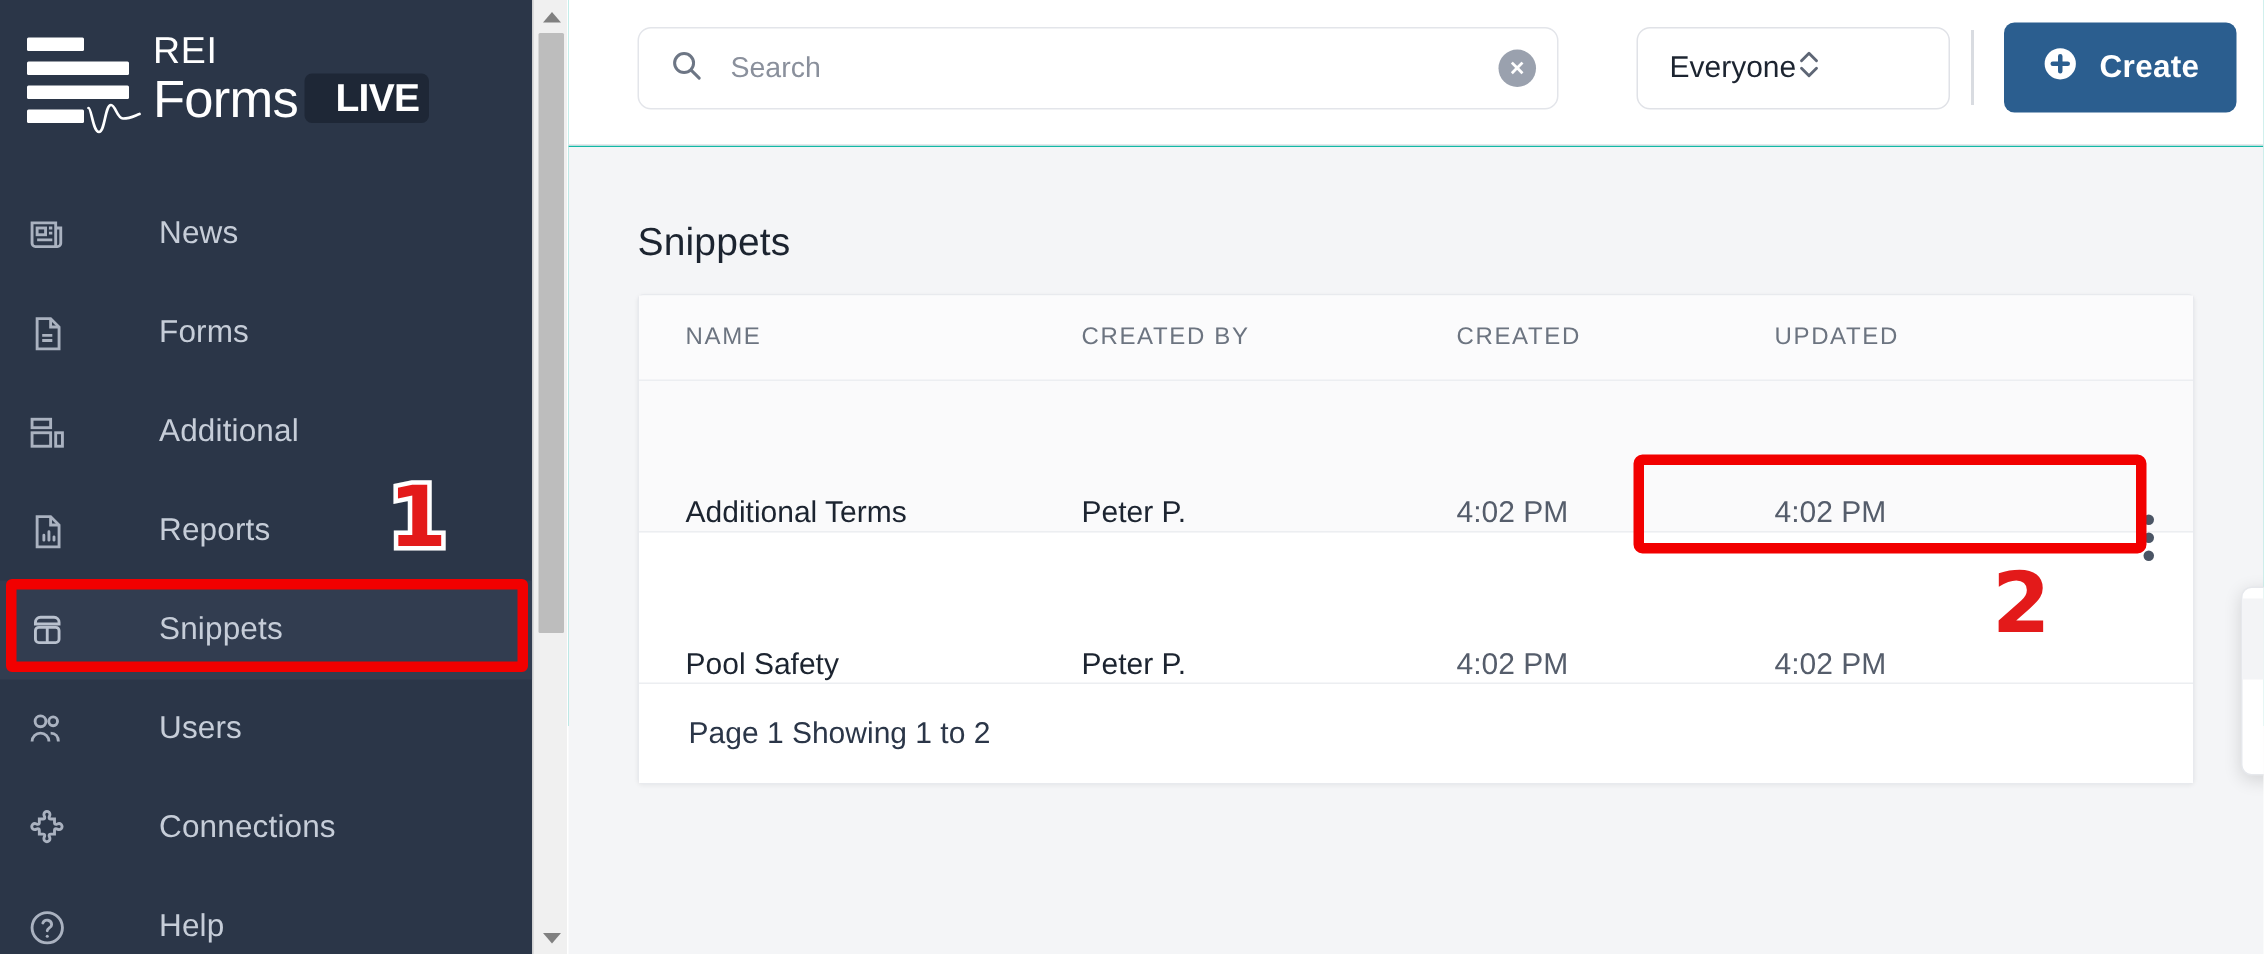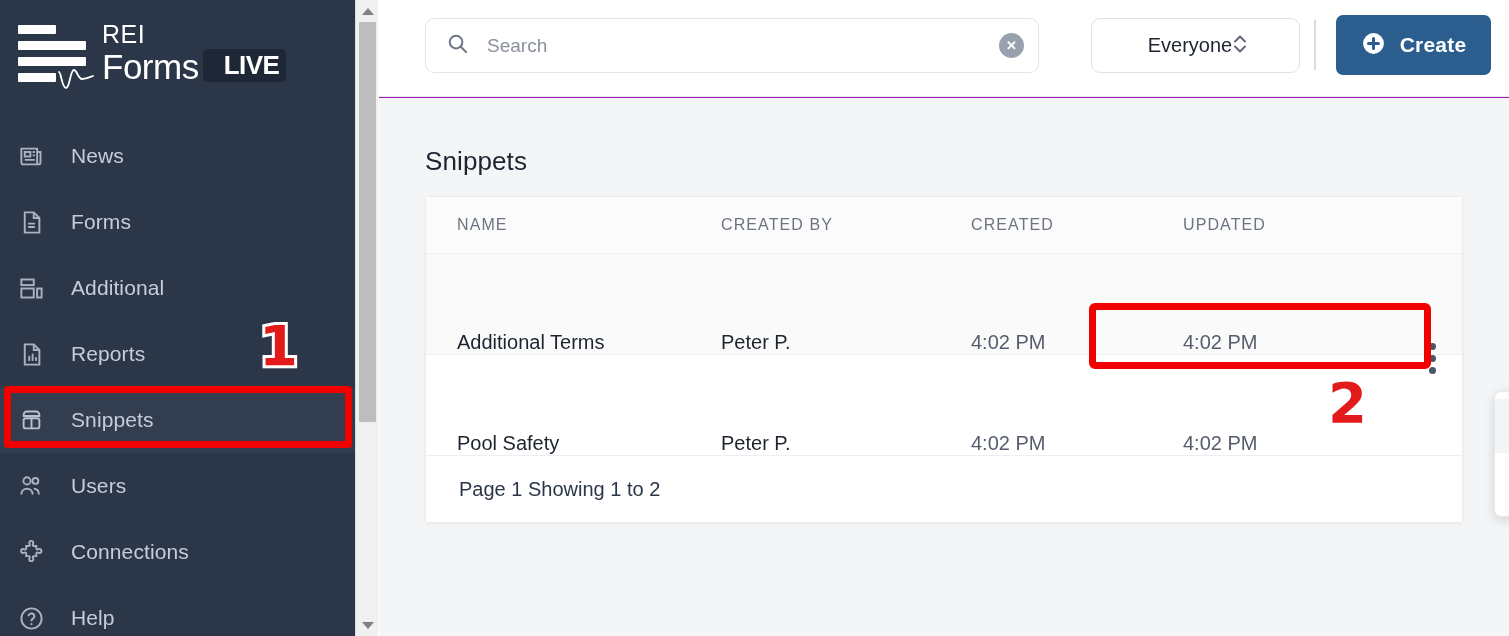--- a/index.html
+++ b/index.html
@@ -33,21 +33,21 @@
   .logo-live {
     font-size: 26px; font-weight: 700; letter-spacing: -0.5px;
     background: #1e2736; color: #ffffff;
     padding: 3px 7px 4px 21px; border-radius: 5px; margin-left: 4px; margin-bottom: 2px;
   }
 
   #nav { position: absolute; left: 0; top: 123px; width: 355px; }
   .nav-item {
     display: flex; align-items: center;
     height: 66px; padding-left: 18px;
-    color: #c6cdd8; cursor: pointer;
+    color: #c6cdd8; cursor: pointer; gap: 35px;
   }
   .nav-item .nav-ico { width: 38px; display: flex; align-items: center; justify-content: flex-start; }
   .nav-item .nav-label { font-size: 21px; margin-left: 15px; letter-spacing: 0.1px; }
   .nav-item.active { background: #323d50; }
 
   
   #sb-scroll {
     position: absolute; left: 355px; top: 0;
     width: 23px; height: 636px;
     background: #f0f0f0; border-left: 1px solid #dcdcdc;
@@ -57,21 +57,21 @@
     width: 17px; height: 400px; background: #bdbdbd; border-radius: 1px;
   }
   .sb-arrow { position: absolute; left: 0; width: 23px; height: 22px; display: flex; align-items: center; justify-content: center; }
   .sb-arrow.up { top: 0; }
   .sb-arrow.down { bottom: 0; }
   .tri { width: 0; height: 0; border-left: 6px solid transparent; border-right: 6px solid transparent; }
   .tri.up { border-bottom: 7px solid #808080; }
   .tri.down { border-top: 7px solid #808080; }
 
   
-  #main { position: absolute; left: 379px; top: 0; width: 1130px; height: 484px; background: #a21caf; }
+  #main { position: absolute; left: 379px; top: 0; width: 1130px; height: 484px; background: #14b8a6; }
 
   #topbar {
     position: absolute; left: 0; top: 0; width: 1130px; height: 97px;
     background: #ffffff; border-bottom: 1px solid #e6e8ec;
     display: flex; align-items: center;
   }
   #search-wrap {
     position: absolute; left: 46px; top: 18px;
     width: 614px; height: 55px;
     border: 1px solid #e3e5ea; border-radius: 9px; background: #ffffff;
@@ -85,21 +85,21 @@
   #search-input::placeholder { color: #8a909c; }
   #clear-btn {
     width: 25px; height: 25px; border-radius: 50%; background: #9aa1ae;
     color: #ffffff; font-size: 13px; font-weight: bold;
     display: flex; align-items: center; justify-content: center; cursor: pointer;
   }
   #scope-select {
     position: absolute; left: 712px; top: 18px;
     width: 209px; height: 55px;
     border: 1px solid #e0e2e7; border-radius: 9px; background: #ffffff;
-    display: flex; align-items: center; justify-content: center;
+    display: flex; align-items: center; justify-content: flex-start;
     padding: 0 16px 0 21px; cursor: pointer;
   }
   #scope-select .sel-val { font-size: 20px; color: #1c2430; }
   #hdr-divider { position: absolute; left: 935px; top: 20px; width: 2px; height: 50px; background: #d9dce1; }
   #create-btn {
     position: absolute; left: 957px; top: 15px;
     width: 155px; height: 60px; border-radius: 7px; background: #2b5e8f;
     display: flex; align-items: center; justify-content: center; gap: 14px;
     color: #ffffff; cursor: pointer; border: none;
   }

